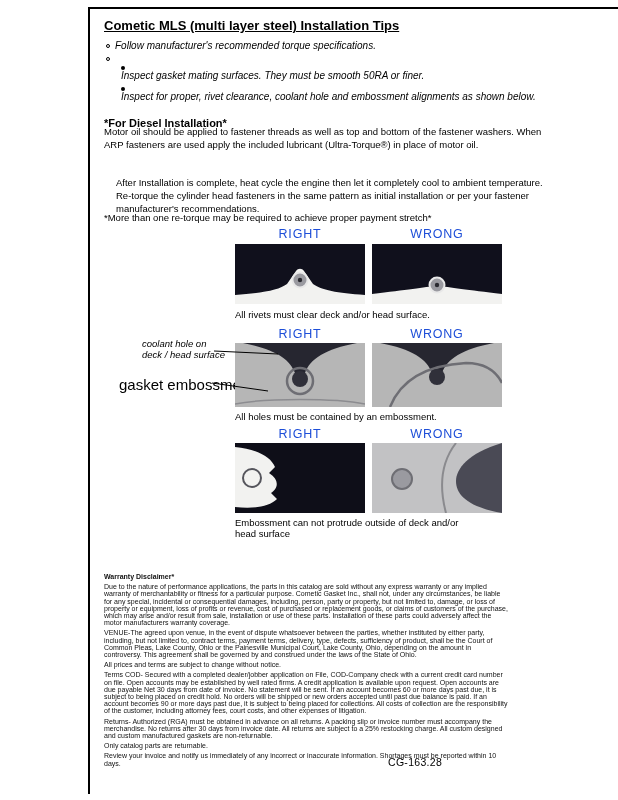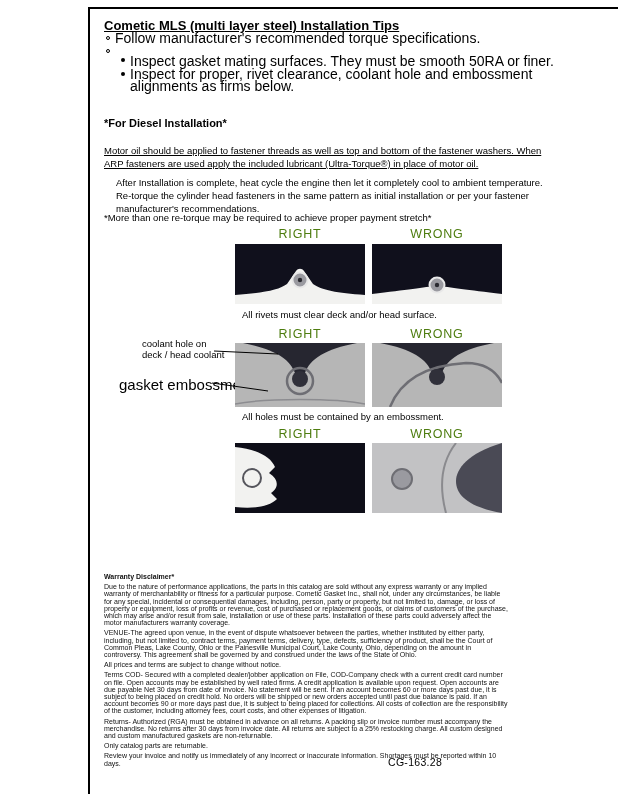--- a/index.html
+++ b/index.html
@@ -5,48 +5,48 @@
   * { margin:0; padding:0; box-sizing:border-box; }
   html,body { width:618px; height:800px; background:#ffffff; }
   body { font-family:"Liberation Sans", sans-serif; color:#000; position:relative; overflow:hidden; }
   .page { position:absolute; inset:0; background:#fff;padding-left:8px; }
 
   .btop  { position:absolute; left:88px; top:7px; width:530px; height:2px; background:#000; }
   .bleft { position:absolute; left:88px; top:7px; width:2px; height:787px; background:#000; }
 
   .title { position:absolute; left:104px; top:18px; font-size:13px; font-weight:bold; text-decoration:underline; white-space:nowrap; }
 
-  .bullets { position:absolute; left:106px; top:32px; width:480px; font-size:14px; line-height:12px; }
+  .bullets { position:absolute; left:106px; top:40px; width:480px; font-size:10px; line-height:12px;font-style:italic; }
   .bullet  { display:flex; align-items:flex-start; margin-bottom:1.5px; }
   .dotO { width:4px; height:4px; border:1px solid #000; border-radius:50%; margin:3.5px 5px 0 0; flex:none; }
   .dotF { width:4px; height:4px; background:#000; border-radius:50%; margin:3.5px 5px 0 0; flex:none; }
-  .sub  { margin-left:15px; }
+  .sub  { margin-left:15px;flex-direction:column; }
 
   .diesel-h { position:absolute; left:104px; top:117px; font-size:11px; font-weight:bold; }
   .para { position:absolute; left:104px; width:442px; font-size:9.5px; line-height:13px; }
-  .p1 { top:144px;text-decoration:underline; }
+  .p1 { top:125px; }
   .p2 { top:176px;margin-left:12px; }
   .p3 { top:211px; }
 
-  .dlabel { position:absolute; width:130px; text-align:center; font-size:12.5px; letter-spacing:0.8px; color:#4d7c0f; }
+  .dlabel { position:absolute; width:130px; text-align:center; font-size:12.5px; letter-spacing:0.8px; color:#1d4ed8; }
   .col-l { left:235px; } .col-r { left:372px; }
   .row1-lab { top:227px; } .row2-lab { top:327px; } .row3-lab { top:427px; }
 
   .panel { position:absolute; width:130px; }
   .panel svg { display:block; width:130px; }
   .row1-pan { top:244px; height:60px; }
   .row2-pan { top:343px; height:64px; }
   .row3-pan { top:443px; height:70px; }
 
-  .caption { position:absolute; left:235px; font-size:9.5px; line-height:11px;margin-left:7px; }
+  .caption { position:absolute; left:235px; font-size:9.5px; line-height:11px; }
   .cap1 { top:309px; }
   .cap2 { top:411px; }
   .cap3 { top:517px; width:245px; }
 
-  .callout1 { position:absolute; left:142px; top:338px; font-size:9.5px; line-height:11px; }
+  .callout1 { position:absolute; left:142px; top:338px; font-size:9.5px; line-height:11px;font-style:italic; }
   .callout2 { position:absolute; left:119px; top:376px; font-size:15px; }
   .pointer-svg { position:absolute; left:100px; top:335px; width:200px; height:70px; z-index:5; }
 
   .legal { position:absolute; left:104px; top:573px; width:406px; font-size:7px; line-height:7.2px; color:#111; }
   .legal-h { font-weight:bold; margin-bottom:3px; font-size:7px; }
   .legal p { margin:0 0 3px 0; }
 
   .code { position:absolute; left:388px; top:756px; font-size:10.5px; letter-spacing:0.3px; }
 </style>
 </head>
@@ -66,21 +66,21 @@
     </div>
     <div class="bullet">
       <span class="dotO"></span>
     </div>
     <div class="bullet sub">
       <span class="dotF"></span>
       <span>Inspect gasket mating surfaces.  They must be smooth 50RA or finer.</span>
     </div>
     <div class="bullet sub">
       <span class="dotF"></span>
-      <span>Inspect for proper, rivet clearance, coolant hole and embossment alignments as firms below.</span>
+      <span>Inspect for proper, rivet clearance, coolant hole and embossment alignments as shown below.</span>
     </div>
   </div>
 
   <div class="diesel-h">*For Diesel Installation*</div>
   <div class="para p1">Motor oil should be applied to fastener threads as well as top and bottom of the fastener washers. When ARP fasteners are used apply the included lubricant (Ultra-Torque®) in place of motor oil.</div>
   <div class="para p2">After Installation is complete, heat cycle the engine then let it completely cool to ambient temperature. Re-torque the cylinder head fasteners in the same pattern as initial installation or per your fastener manufacturer's recommendations.</div>
   <div class="para p3">*More than one re-torque may be required to achieve proper payment stretch*</div>
 
   <div class="dlabel col-l row1-lab">RIGHT</div>
   <div class="dlabel col-r row1-lab">WRONG</div>
@@ -101,21 +101,21 @@
       <circle cx="65" cy="41" r="2.2" fill="#2a2a30"></circle>
     </svg>
   </div>
   <div class="caption cap1">All rivets must clear deck and/or head surface.</div>
 
   <div class="dlabel col-l row2-lab">RIGHT</div>
   <div class="dlabel col-r row2-lab">WRONG</div>
 
   <div class="callout1">
     <div>coolant hole on</div>
-    <div>deck / head coolant</div>
+    <div>deck / head surface</div>
   </div>
   <div class="callout2">gasket embossment</div>
 
   <div class="panel col-l row2-pan">
     <svg viewBox="0 0 130 64">
       <rect width="130" height="64" fill="#b6b6b6"></rect>
       <path d="M8,0 C40,6 55,16 60,30 C63,38 67,38 70,30 C75,16 90,6 122,0 Z" fill="#262630"></path>
       <circle cx="65" cy="38" r="13" fill="none" stroke="#6e6e74" stroke-width="2.5"></circle>
       <circle cx="65" cy="36" r="8" fill="#30303a"></circle>
       <path d="M0,61 C30,55 100,55 130,61" fill="none" stroke="#8c8c90" stroke-width="1.5"></path>
@@ -147,20 +147,21 @@
     </svg>
   </div>
   <div class="panel col-r row3-pan">
     <svg viewBox="0 0 130 70">
       <rect width="130" height="70" fill="#c2c2c4"></rect>
       <path d="M130,0 C96,10 84,26 84,38 C84,52 96,64 130,70 L130,0 Z" fill="#4a4a55"></path>
       <path d="M84,0 C70,18 66,40 74,70" fill="none" stroke="#8a8a8e" stroke-width="2"></path>
       <circle cx="30" cy="36" r="10" fill="#9a9aa0" stroke="#6e6e74" stroke-width="2"></circle>
     </svg>
   </div>
+  <div class="caption cap3">Embossment can not protrude outside of deck and/or head surface</div>
 
   <div class="legal">
     <div class="legal-h">Warranty Disclaimer*</div>
     <p>Due to the nature of performance applications, the parts in this catalog are sold without any express warranty or any implied warranty of merchantability or fitness for a particular purpose.  Cometic Gasket Inc., shall not, under any circumstances, be liable for any special, incidental or consequential damages, including, person, party or property, but not limited to, damage, or loss of property or equipment, loss of profits or revenue, cost of purchased or replacement goods, or claims of customers of the purchase, which may arise and/or result from sale, installation or use of these parts.  Installation of these parts could adversely affect the motor manufacturers warranty coverage.</p>
     <p>VENUE-The agreed upon venue, in the event of dispute whatsoever between the parties, whether instituted by either party, including, but not limited to, contract terms, payment terms, delivery, type, defects, sufficiency of product, shall be the Court of Common Pleas, Lake County, Ohio or the Painesville Municipal Court, Lake County, Ohio, depending on the amount in controversy. This agreement shall be governed by and construed under the laws of the State of Ohio.</p>
     <p>All prices and terms are subject to change without notice.</p>
     <p>Terms COD- Secured with a completed dealer/jobber application on File, COD-Company check with a current credit card number on file.  Open accounts may be established by well rated firms.  A credit application is available upon request.  Open accounts are due payable Net 30 days from date of invoice.  No statement will be sent.  If an account becomes 60 or more days past due, it is subject to being placed on credit hold.  No orders will be shipped or new orders accepted until past due balance is paid.  If an account becomes 90 or more days past due, it is subject to being placed for collections.  All costs of collection are the responsibility of the customer, including attorney fees, court costs, and other expenses of litigation.</p>
     <p>Returns- Authorized (RGA) must be obtained in advance on all returns.  A packing slip or invoice number must accompany the merchandise.  No returns after 30 days from invoice date.  All returns are subject to a 25% restocking charge.  All custom designed and custom manufactured gaskets are non-returnable.</p>
     <p>Only catalog parts are returnable.</p>
     <p>Review your invoice and notify us immediately of any incorrect or inaccurate information.  Shortages must be reported within 10 days.</p>

